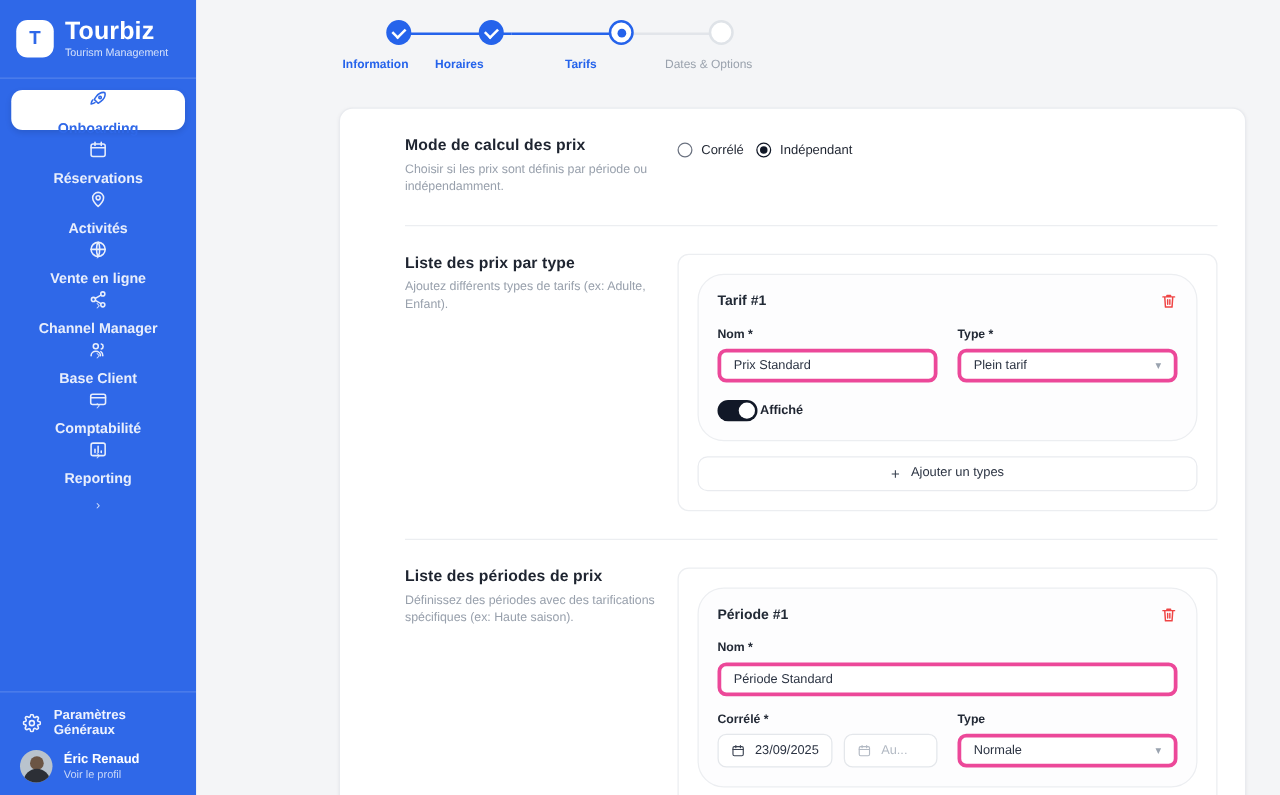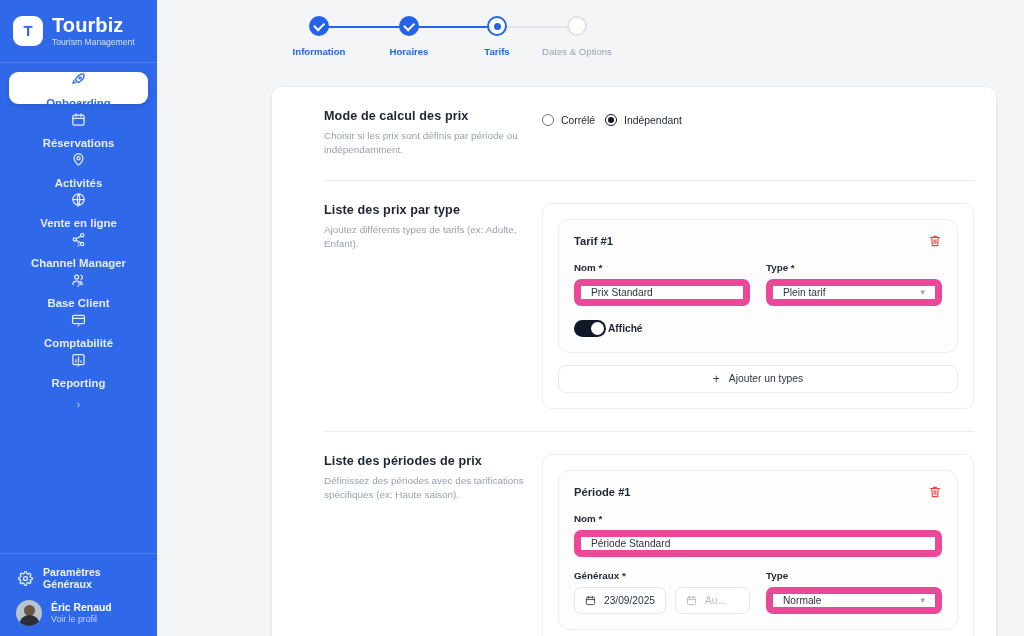--- a/index.html
+++ b/index.html
@@ -56,21 +56,21 @@
   .avatar .body { position: absolute; width: 21px; height: 12px; border-radius: 11px 11px 0 0;
     background: #2c2f36; left: 2.5px; top: 15px; }
   .user-name { font-size: 10.4px; font-weight: bold; color: #fff; line-height: 1.25; }
   .user-sub { font-size: 8.8px; color: #c8d7f8; line-height: 1.25; }
 
   
   .main { flex: 1 1 auto; height: 636px; position: relative; background: #f4f5f7; overflow: hidden; }
 
   
   .stepper { position: absolute; left: 117px; top: 16px; width: 330px; height: 52px; }
-  .step { position: absolute; top: 0; width: 90px; text-align: center; }
+  .step { position: absolute; top: 0; width: 90px; text-align: left; }
   .step-circle { width: 20px; height: 20px; border-radius: 50%; margin: 0 auto;
     display: flex; align-items: center; justify-content: center; position: relative; z-index: 2; }
   .step-circle.done { background: #2563eb; }
   .step-circle.done::after { content: ""; width: 8px; height: 4.5px;
     border-left: 2px solid #fff; border-bottom: 2px solid #fff;
     transform: rotate(-45deg); margin-top: -2px; }
   .step-circle.current { background: #fff; border: 2px solid #2563eb; }
   .step-circle.current::after { content: ""; width: 7px; height: 7px; border-radius: 50%; background: #2563eb; }
   .step-circle.todo { background: #fff; border: 2px solid #dfe3e8; }
   .step-label { font-size: 9.6px; margin-top: 10px; white-space: nowrap; }
@@ -97,31 +97,31 @@
   
   .radio-row { display: flex; align-items: center; gap: 10px; padding-top: 5px; }
   .radio { display: flex; align-items: center; gap: 7px; font-size: 10.4px; color: #1e2430; }
   .radio-mark { width: 12px; height: 12px; border-radius: 50%; border: 1.6px solid #6b7280;
     display: flex; align-items: center; justify-content: center; flex: 0 0 12px; }
   .radio-mark.sel { border-color: #111827; }
   .radio-mark.sel::after { content: ""; width: 6px; height: 6px; border-radius: 50%; background: #111827; }
 
   
   .group-box { border: 1px solid #eceef1; border-radius: 9px; padding: 15px; background: #fff; }
-  .item-card { border: 1px solid #eceef1; border-radius: 11px; background: #fdfdfe; padding: 14px 15px 15px 15px; }
+  .item-card { border: 1px solid #eceef1; border-radius: 21px; background: #fdfdfe; padding: 14px 15px 15px 15px; }
   .item-head { display: flex; align-items: center; justify-content: space-between; margin-bottom: 14px; }
   .item-title { font-size: 11.2px; font-weight: bold; color: #222a36; }
   .trash { width: 14px; height: 14px; display: block; }
   .trash svg { width: 14px; height: 14px; display: block; }
 
   .fields { display: flex; gap: 16px; }
   .field { flex: 1 1 0; min-width: 0; }
   .flabel { font-size: 9.8px; font-weight: bold; color: #232a36; margin-bottom: 6px; display: block; }
   .input {
-    height: 27px; border: 7px solid #ec4899; border-radius: 7px; background: #fff;
+    height: 27px; border: 3px solid #ec4899; border-radius: 7px; background: #fff;
     display: flex; align-items: center; padding: 0 10px;
     font-size: 10.2px; color: #2b3342; width: 100%;
   }
   .input.sel { justify-content: space-between; }
   .caret { color: #9aa3af; font-size: 9px; }
   .ph { color: #b2b9c3; }
 
   .toggle-row { display: flex; align-items: center; gap: 2px; margin-top: 14px; }
   .toggle { width: 32px; height: 17px; border-radius: 10px; background: #111827;
     position: relative; flex: 0 0 32px; }
@@ -279,21 +279,21 @@
 
   <div class="stepper">
     <div class="step-line done" style="left:45px;width:90px;"></div>
     <div class="step-line done" style="left:135px;width:87px;"></div>
     <div class="step-line todo" style="left:222px;width:81px;"></div>
 
     <div class="step" style="left:0px;">
       <div class="step-circle done"></div>
       <div class="step-label on">Information</div>
     </div>
-    <div class="step" style="left:90px;">
+    <div class="step" style="left:74px;">
       <div class="step-circle done"></div>
       <div class="step-label on">Horaires</div>
     </div>
     <div class="step" style="left:178px;">
       <div class="step-circle current"></div>
       <div class="step-label on">Tarifs</div>
     </div>
     <div class="step" style="left:258px;">
       <div class="step-circle todo"></div>
       <div class="step-label off">Dates &amp; Options</div>
@@ -388,21 +388,21 @@
                 </span>
             </div>
 
             <div>
               <span class="flabel">Nom *</span>
               <div class="input">Période Standard</div>
             </div>
 
             <div class="fields mt13">
               <div class="field">
-                <span class="flabel">Généraux *</span>
+                <span class="flabel">Corrélé *</span>
                 <div class="date-group">
                   <div class="date-box">
                     <span class="cal">
                         <svg viewBox="0 0 24 24" fill="none" stroke="#3a4251" stroke-width="2" stroke-linecap="round" stroke-linejoin="round">
                           <rect x="3" y="5" width="18" height="16" rx="2.5"></rect>
                           <path d="M3 10h18M8 3v4M16 3v4"></path>
                         </svg>
                       </span>
                     <span>23/09/2025</span>
                   </div>

